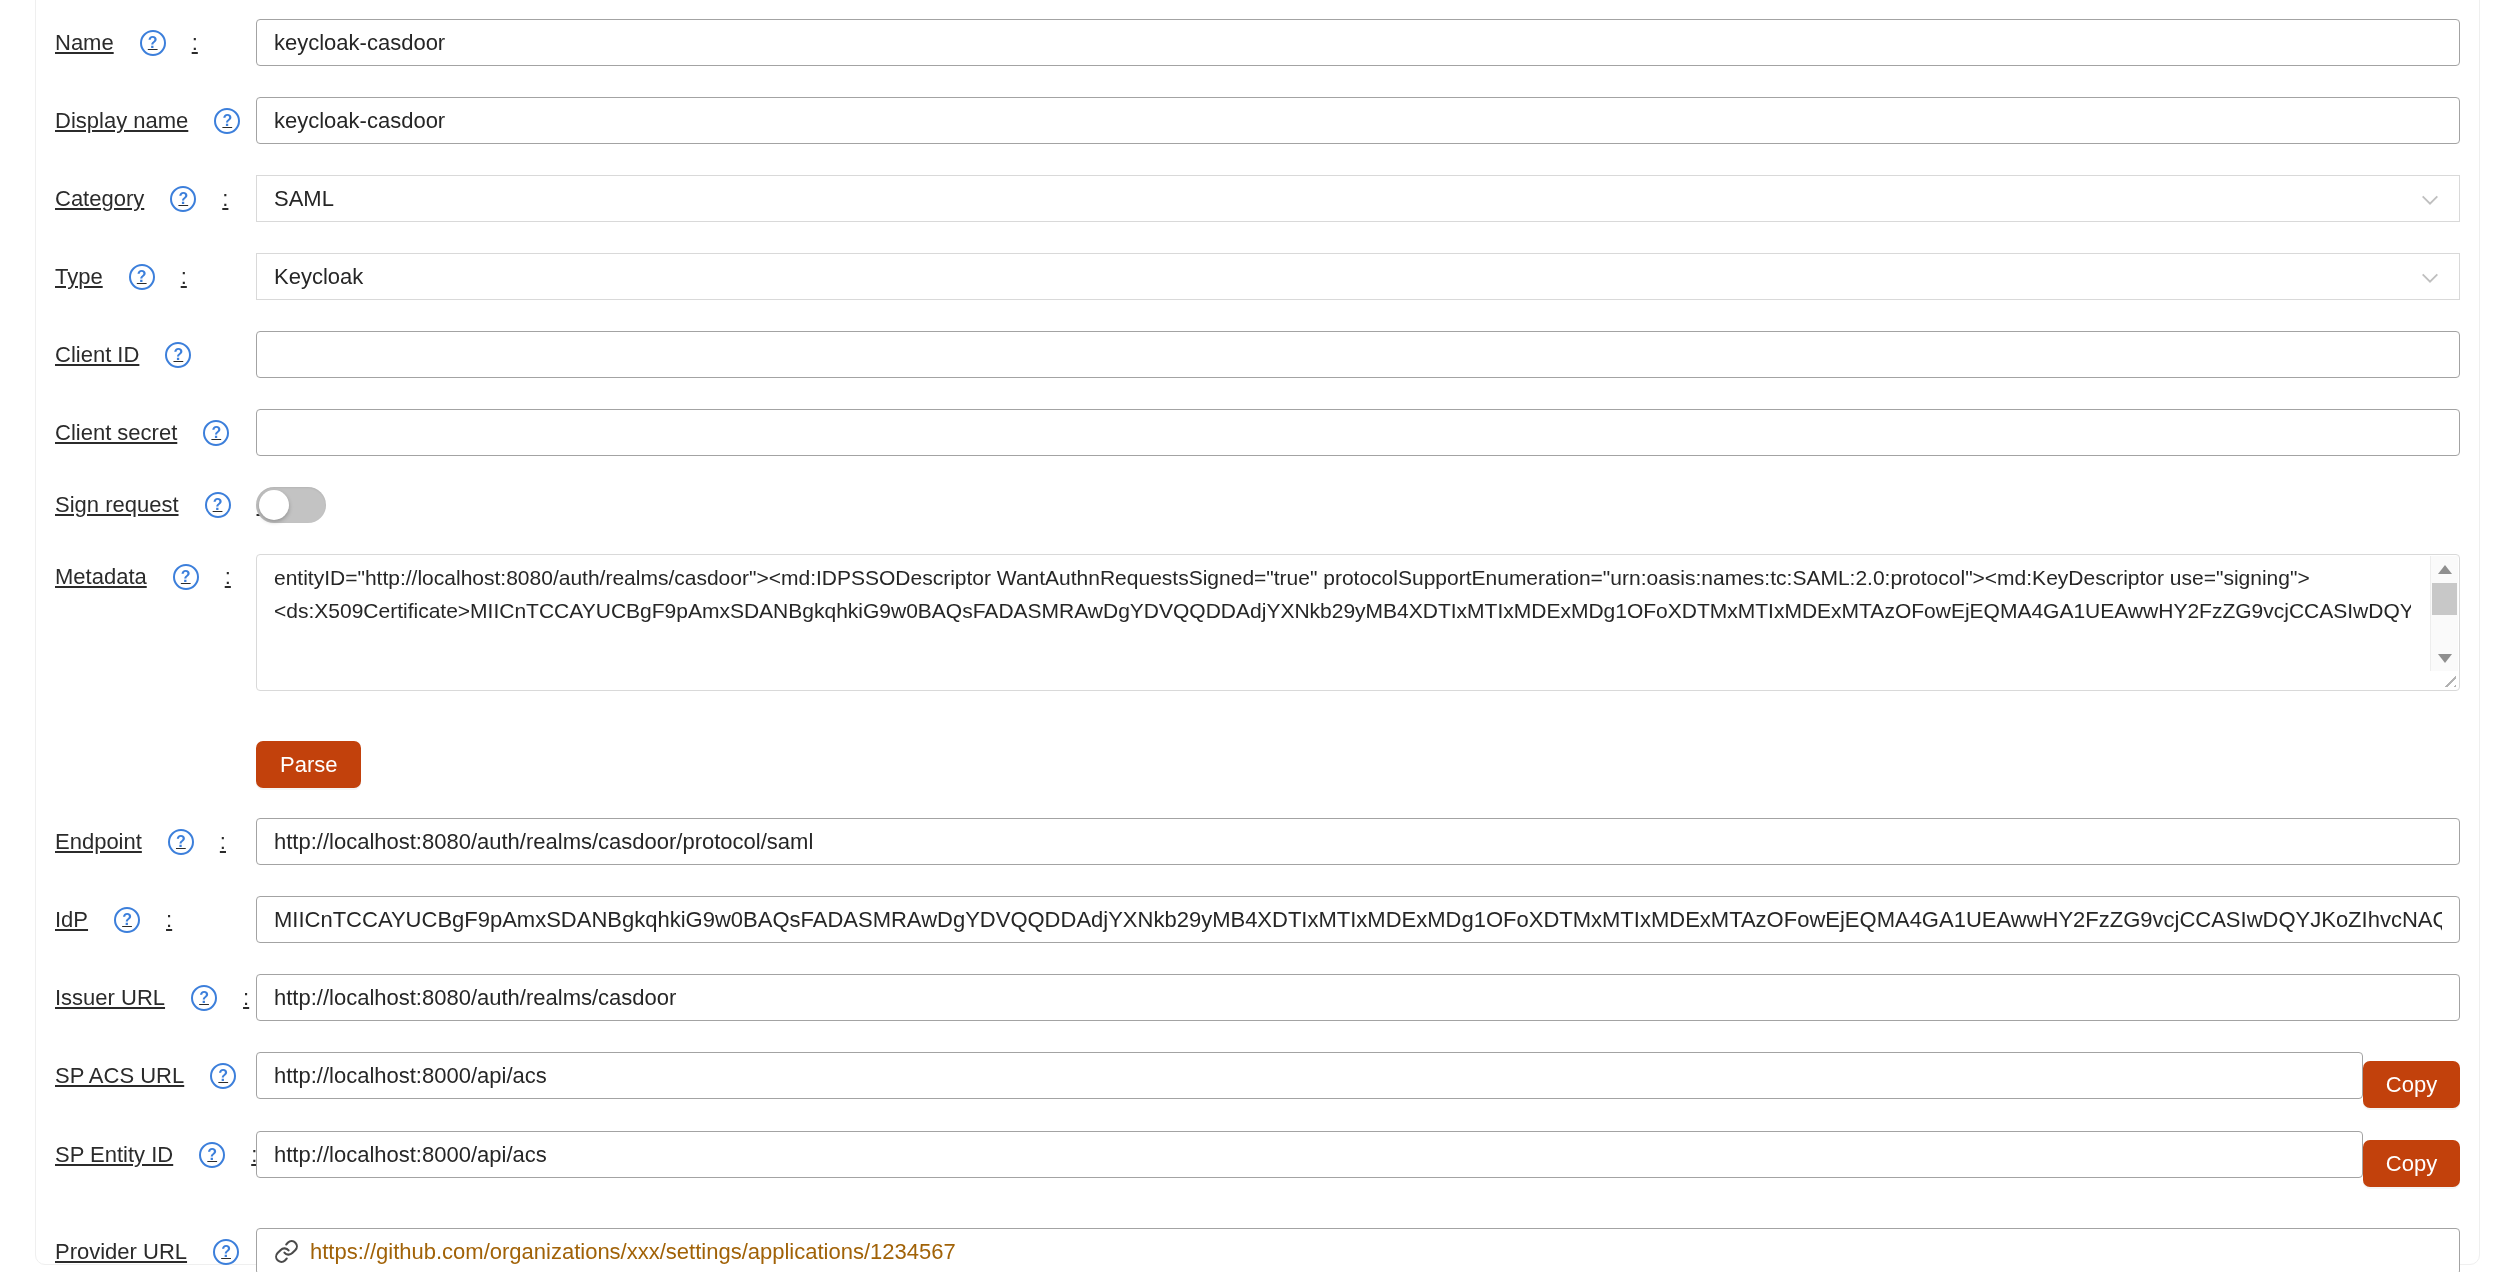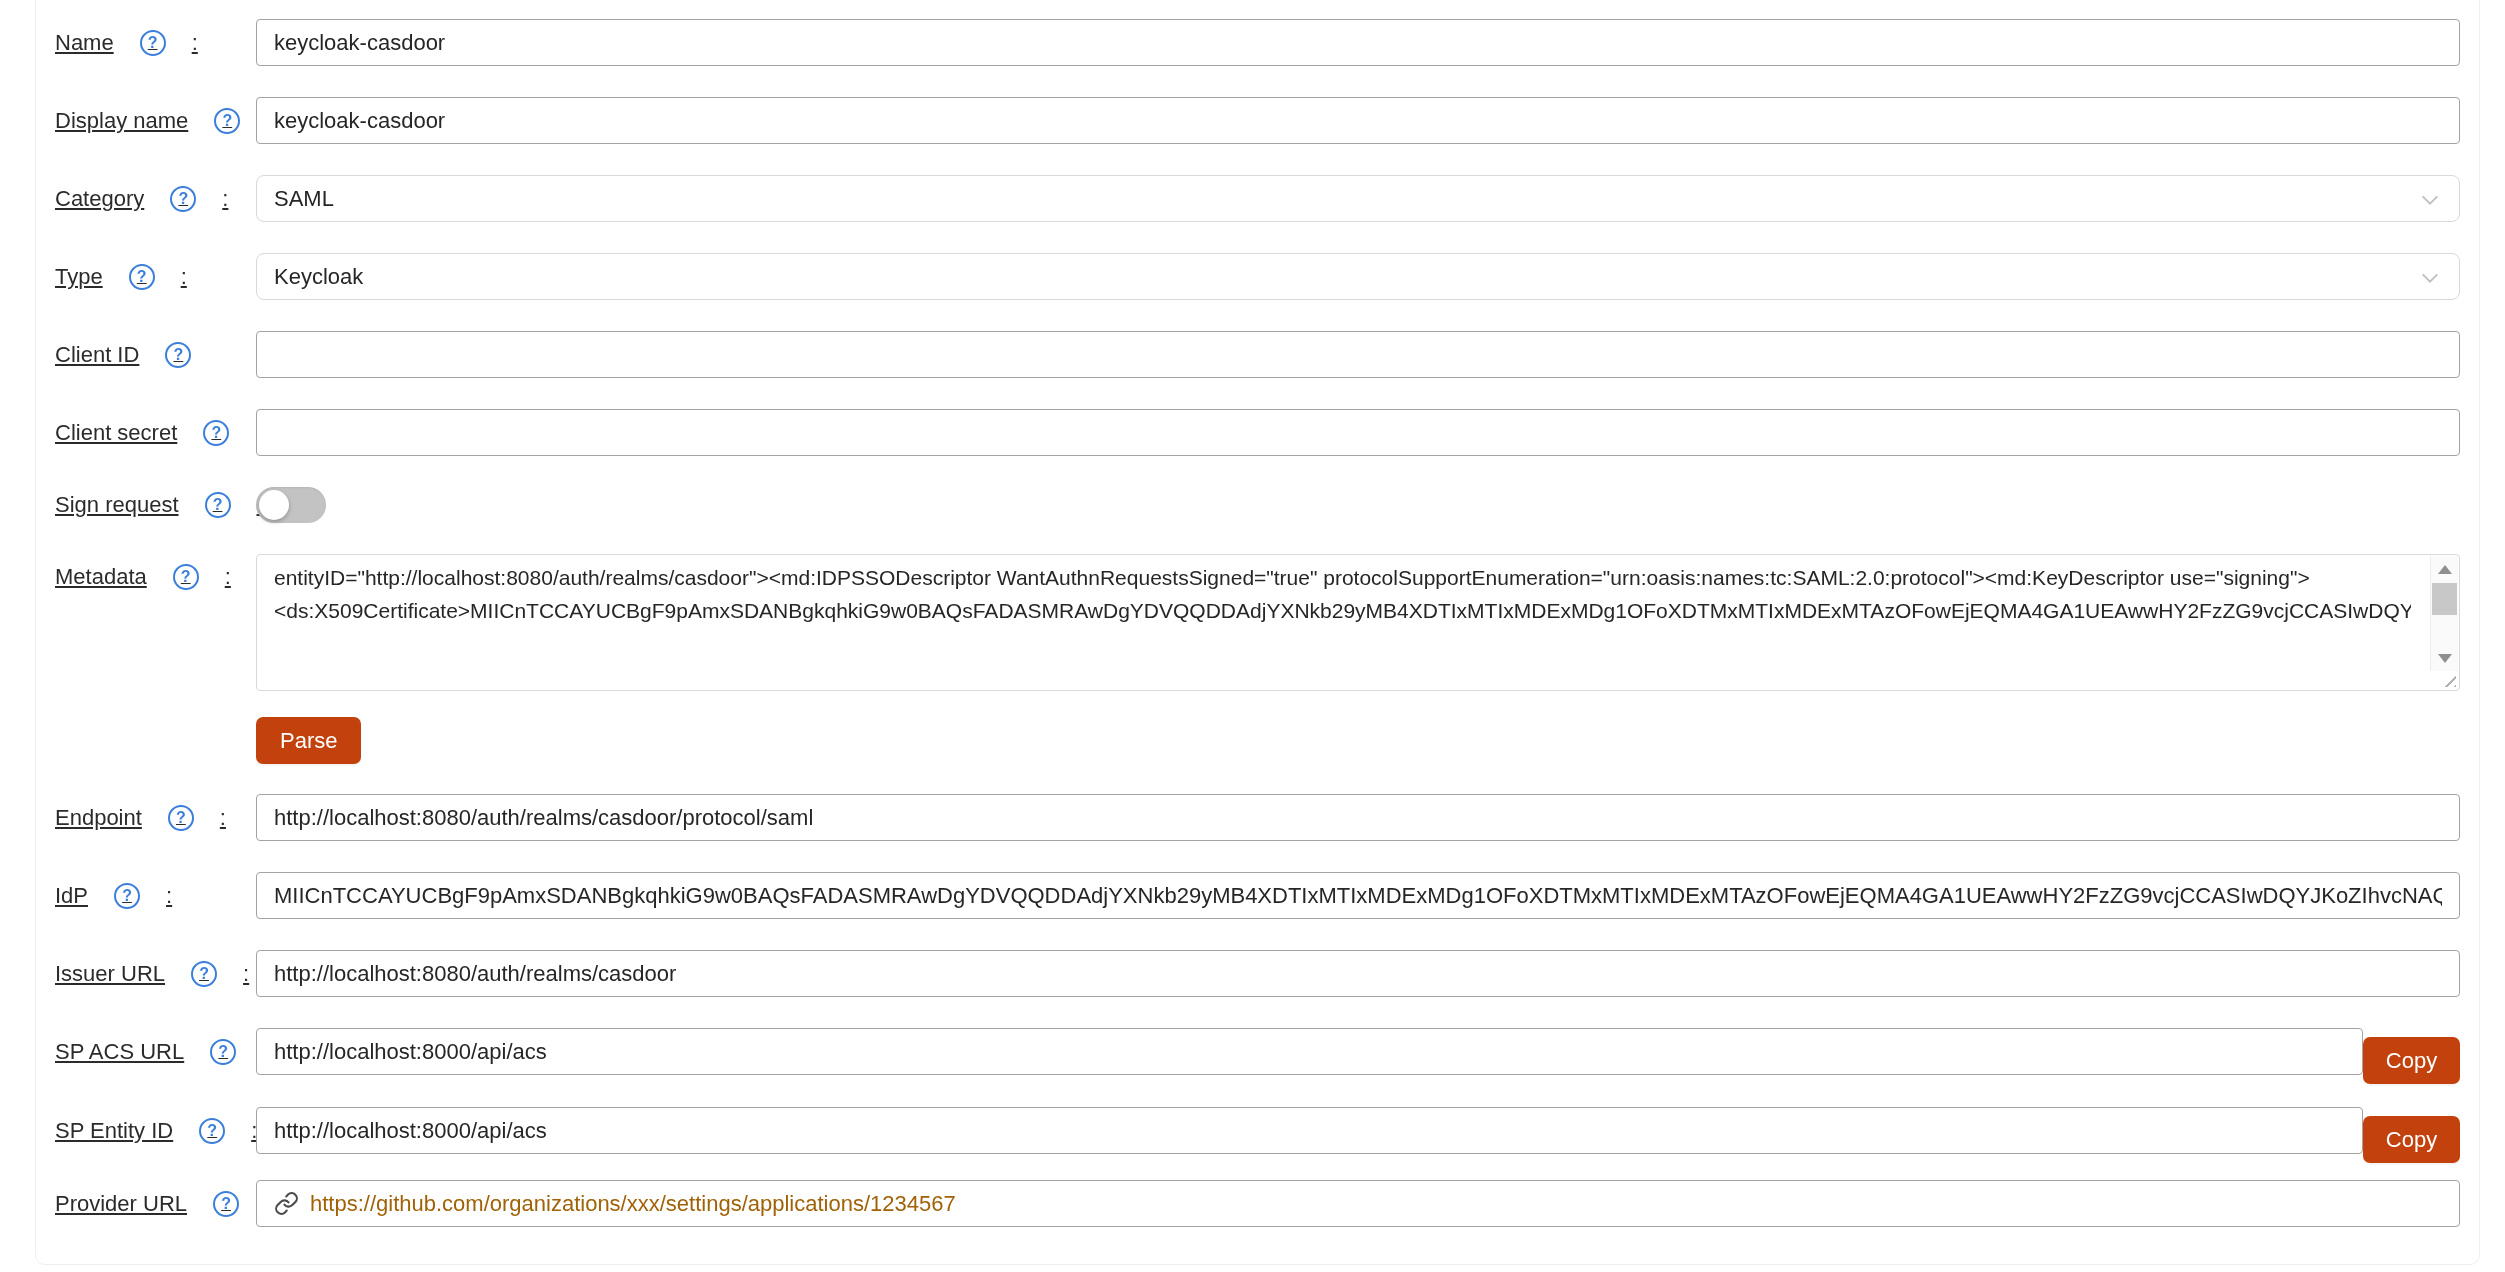--- a/index.html
+++ b/index.html
@@ -1,33 +1,33 @@
 <!DOCTYPE html>
 <html><head>
 <meta charset="utf-8">
 <style>
   html,body{margin:0;padding:0;width:2505px;height:1272px;overflow:hidden;background:#fff;
     font-family:"Liberation Sans","DejaVu Sans",sans-serif;color:#262626;position:relative;}
   .card{position:absolute;left:35px;top:-20px;width:2445px;height:1285px;box-sizing:border-box;
     border:1px solid #efefef;border-radius:10px;background:#fff;padding:38px 19px 0 19px;}
   .row{display:flex;align-items:center;margin-bottom:31px;}
   .row.top{align-items:flex-start;}
-  .mb33{margin-bottom:26px}.mb30{margin-bottom:30px}.mb32{margin-bottom:32px}.mb0{margin-bottom:17px}
+  .mb33{margin-bottom:50px}.mb30{margin-bottom:30px}.mb32{margin-bottom:32px}.mb0{margin-bottom:17px}
   .label{flex:0 0 201px;width:201px;font-size:22px;display:flex;align-items:flex-end;gap:26px;
     white-space:nowrap;color:#2b2b2b;text-decoration:underline;}
   .row.top .label{padding-top:10px;}
   .help{width:26px;height:26px;box-sizing:border-box;border:2px solid #3c7fdb;border-radius:50%;
     color:#3c7fdb;font-size:16px;font-weight:bold;display:inline-flex;align-items:center;
     justify-content:center;flex:0 0 26px;cursor:pointer;}
   .colon{font-size:22px;color:#2b2b2b;}
   .control{flex:1;position:relative;min-width:0;}
   .tinput{width:100%;height:47px;box-sizing:border-box;border:1px solid #a3a3a3;border-radius:4px;
     font-size:22px;color:#262626;padding:0 17px;font-family:inherit;background:#fff;outline:none;
     display:block;text-overflow:clip;}
-  .selectbox{width:100%;height:47px;box-sizing:border-box;border:1px solid #d9d9d9;border-radius:8px;
+  .selectbox{width:100%;height:47px;box-sizing:border-box;border:1px solid #d9d9d9;border-radius:0;
     font-size:22px;display:flex;align-items:center;padding:0 52px 0 17px;background:#fff;cursor:pointer;position:relative;text-align:right;}
   .chev{position:absolute;right:18px;top:13px;}
   .switch{width:70px;height:36px;border-radius:18px;background:#c3c3c3;position:relative;cursor:pointer;
     box-shadow:inset 0 1px 2px rgba(0,0,0,0.08);}
   .knob{position:absolute;left:3px;top:3px;width:30px;height:30px;border-radius:50%;background:#fff;
     box-shadow:0 2px 4px rgba(0,0,0,0.25);}
   .textarea{height:137px;box-sizing:border-box;border:1px solid #d9d9d9;border-radius:4px;
     position:relative;overflow:hidden;padding:6px 48px 0 17px;background:#fff;}
   .tline{font-size:21px;line-height:33px;white-space:pre;overflow:hidden;color:#262626;}
   .sbar{position:absolute;top:1px;right:1px;bottom:19px;width:27px;background:#fafafa;

